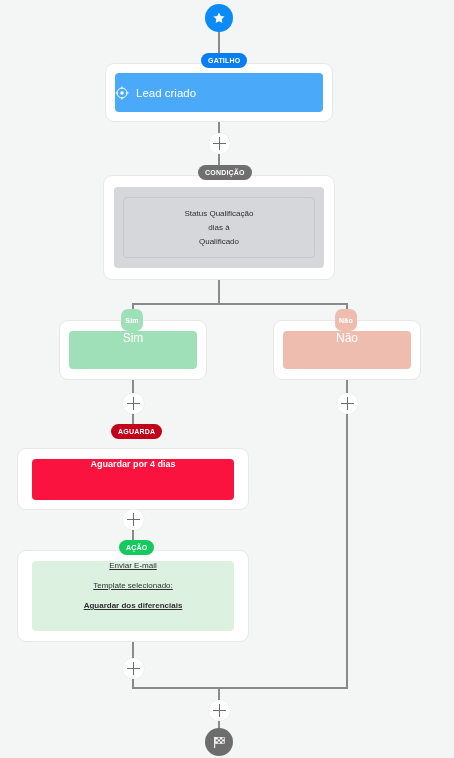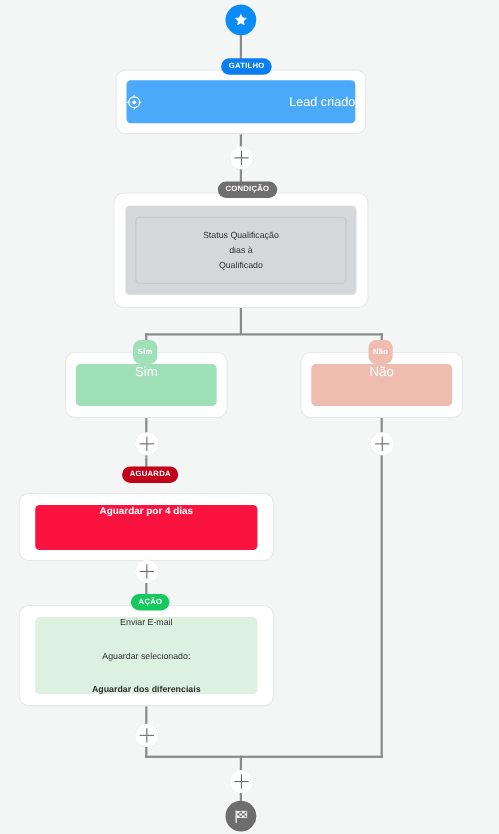--- a/index.html
+++ b/index.html
@@ -117,21 +117,21 @@
     box-sizing: border-box;
     display: flex;
     align-items: center;
     justify-content: center;
   }
   .inner {
     box-sizing: border-box;
     display: flex;
     flex-direction: column;
     align-items: center;
-    justify-content: space-between;
+    justify-content: flex-start;
     text-align: center;
     border-radius: 4px;
   }
 
   .inner.trigger {
     background: #4aa9f8;
     color: #ffffff;
     font-size: 11.5px;
     flex-direction: row;
     gap: 7px;
@@ -167,20 +167,21 @@
     background: #fa133f;
     color: #ffffff;
     font-size: 9px;
     font-weight: bold;
   }
   .inner.action {
     background: #ddf1e0;
     color: #2f2f33;
     font-size: 8px;
     gap: 11px;
+    text-decoration: underline;
   }
   .inner.action .bold { font-weight: bold; }
   .icon-inline { display: block; }
 </style>
 </head>
 <body>
 
 <div id="canvas">
 
   <div class="line-v" style="left:218px; top:30px; height:30px;"></div>
@@ -276,21 +277,21 @@
 
   <div class="plus-btn" style="left:123px; top:509px;">
     <span class="bar-h"></span>
     <span class="bar-v"></span>
   </div>
 
   <div class="badge action" style="left:119px; top:540px;">AÇÃO</div>
   <div class="card" style="left:17px; top:550px; width:232px; height:92px;">
     <div class="inner action" style="width:202px; height:70px;">
       <span>Enviar E-mail</span>
-      <span>Aguardar selecionado:</span>
+      <span>Template selecionado:</span>
       <span class="bold">Aguardar dos diferenciais</span>
     </div>
   </div>
 
   <div class="plus-btn" style="left:123px; top:658px;">
     <span class="bar-h"></span>
     <span class="bar-v"></span>
   </div>
 
   <div class="plus-btn" style="left:209px; top:700px;">

